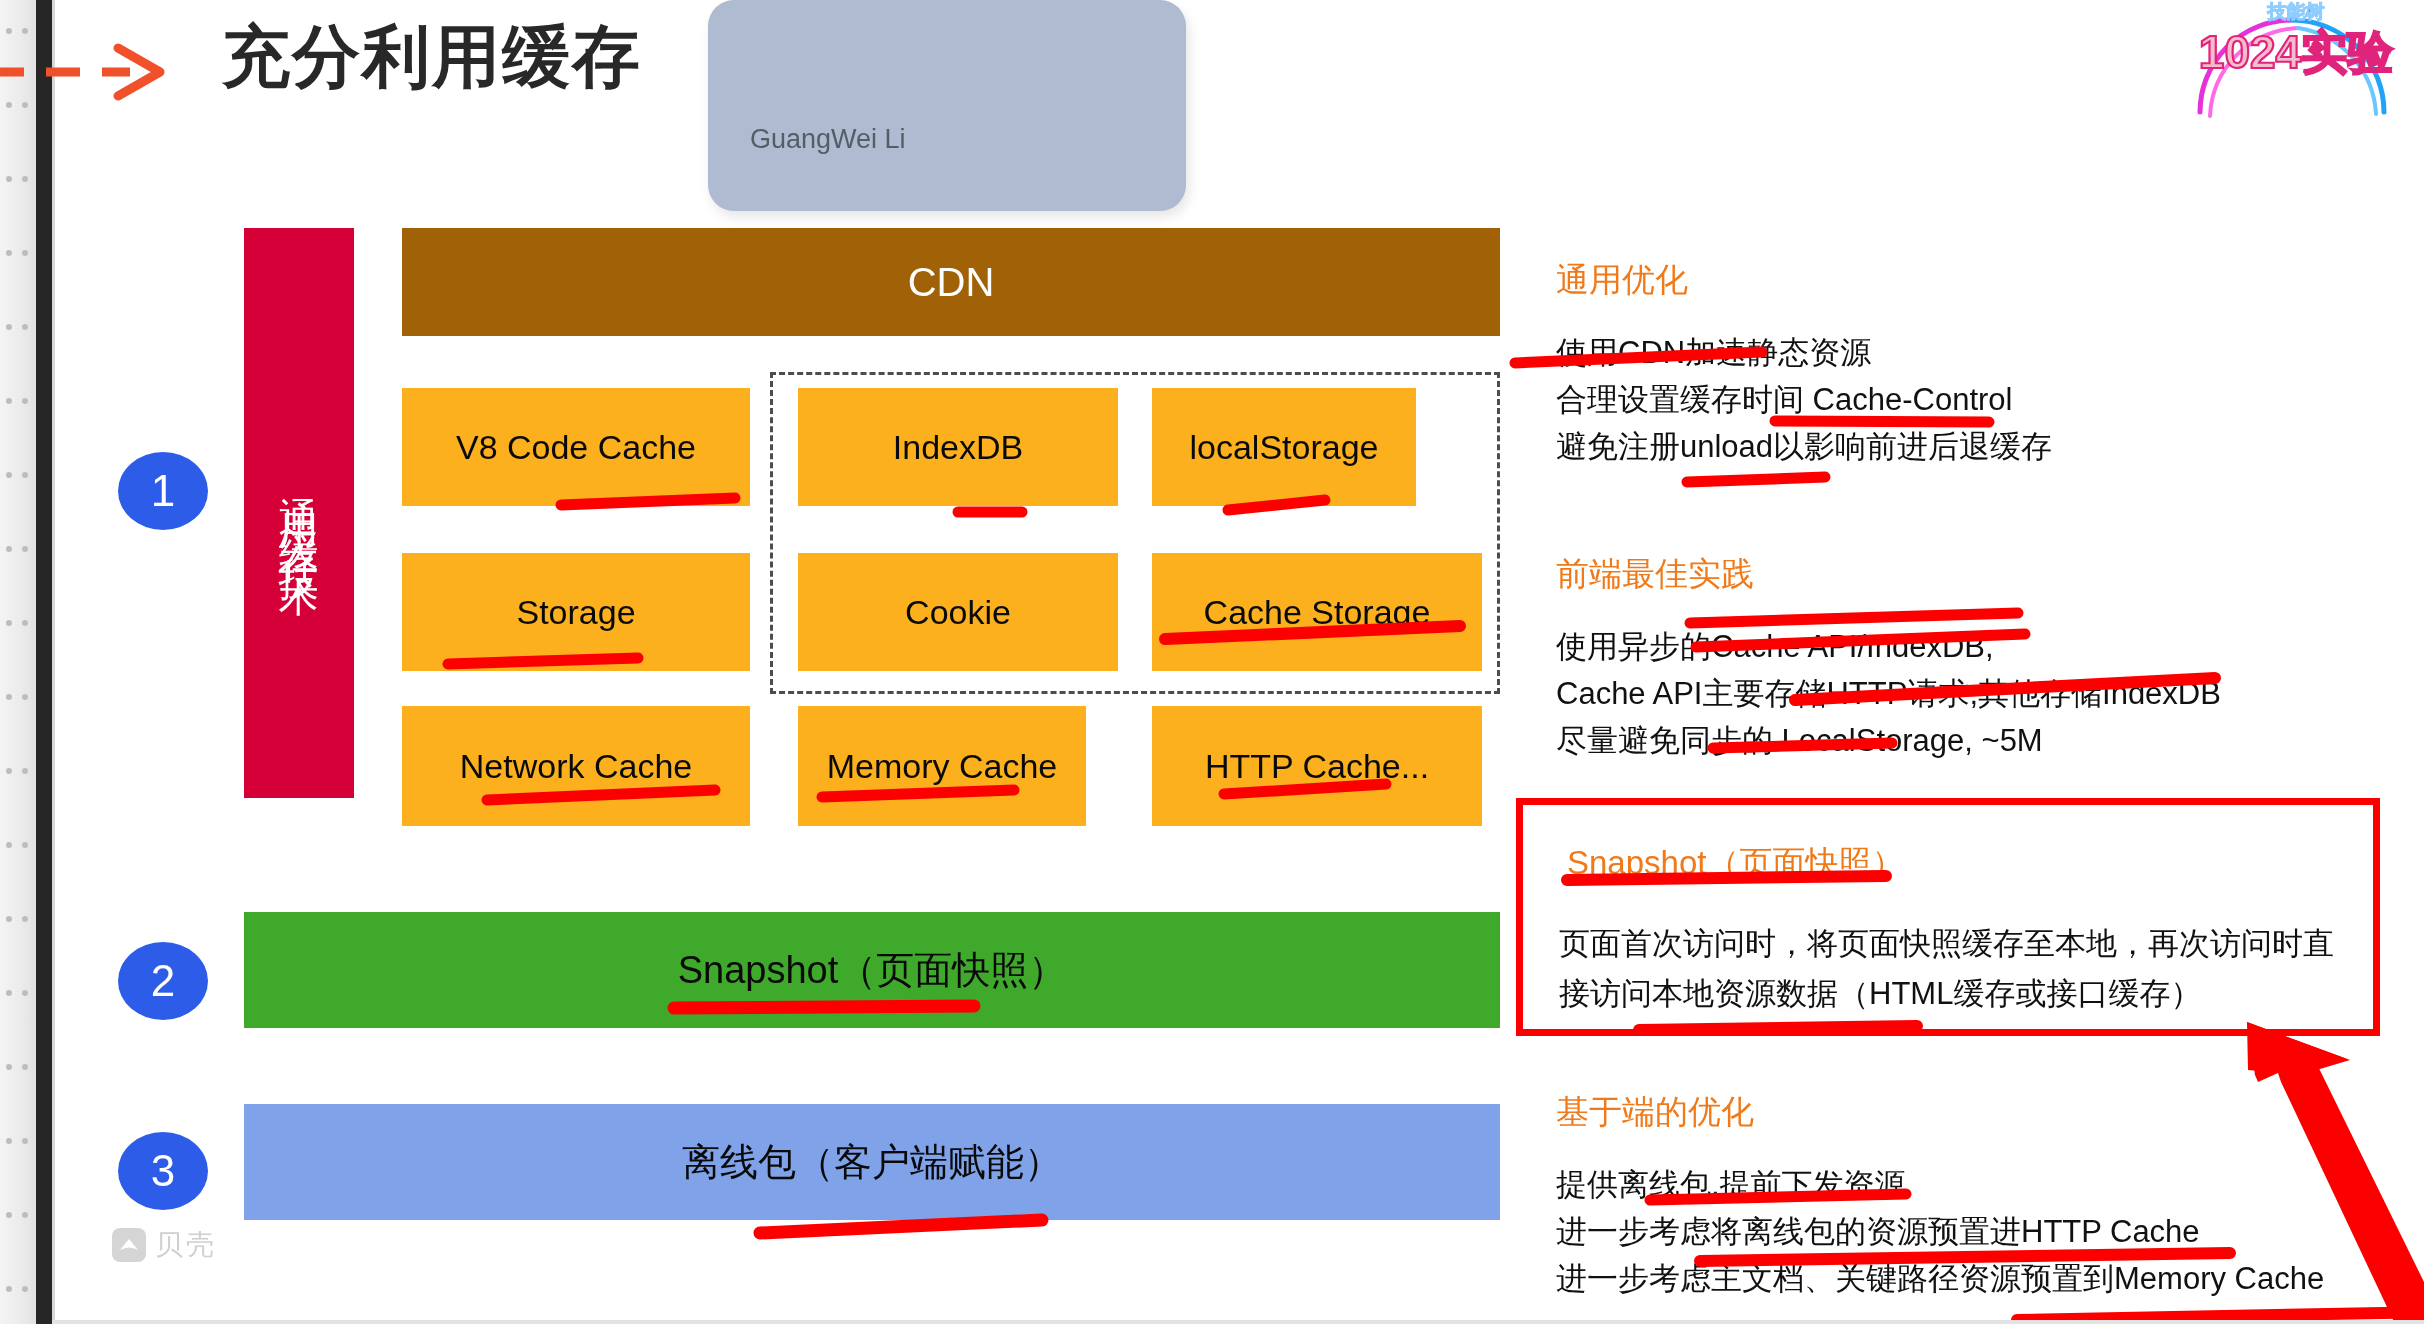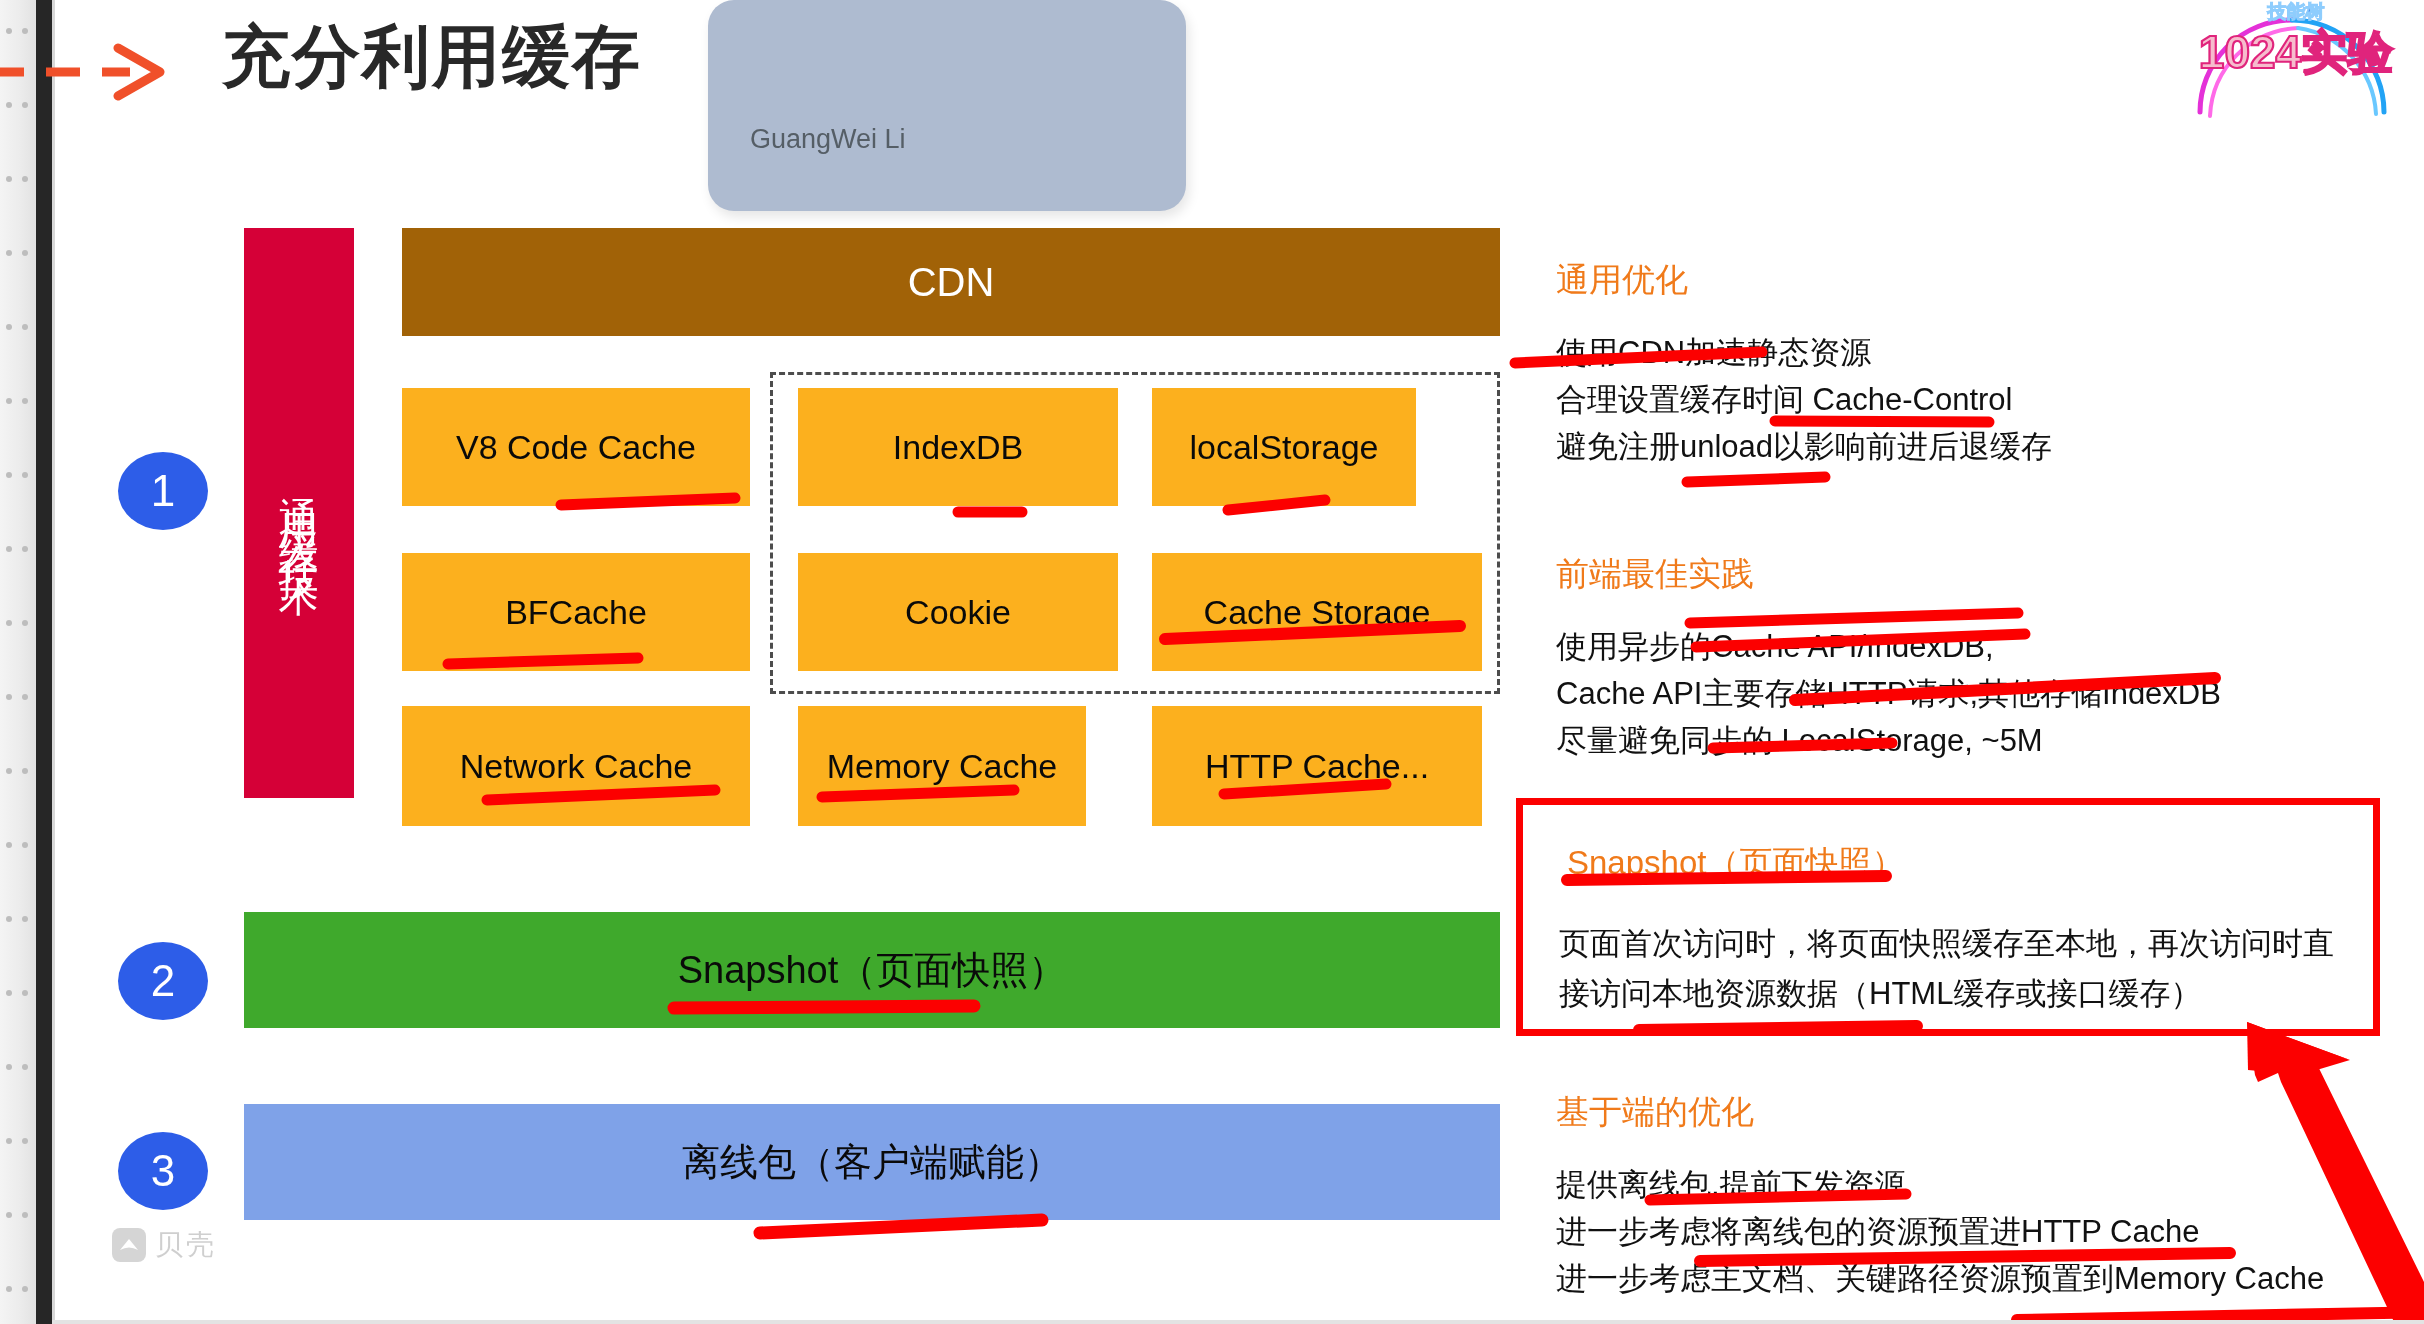--- a/index.html
+++ b/index.html
@@ -237,21 +237,21 @@
       <div class="obox" style="left: 402px; top: 388px; width: 348px; height: 118px;">
         <span>V8 Code Cache</span>
       </div>
       <div class="obox" style="left: 798px; top: 388px; width: 320px; height: 118px;">
         <span>IndexDB</span>
       </div>
       <div class="obox" style="left: 1152px; top: 388px; width: 264px; height: 118px;">
         <span>localStorage</span>
       </div>
       <div class="obox" style="left: 402px; top: 553px; width: 348px; height: 118px;">
-        <span>BFCache</span>
+        <span>Storage</span>
       </div>
       <div class="obox" style="left: 798px; top: 553px; width: 320px; height: 118px;">
         <span>Cookie</span>
       </div>
       <div class="obox" style="left: 1152px; top: 553px; width: 330px; height: 118px;">
         <span>Cache Storage</span>
       </div>
       <div class="obox" style="left: 402px; top: 706px; width: 348px; height: 120px;">
         <span>Network Cache</span>
       </div>

